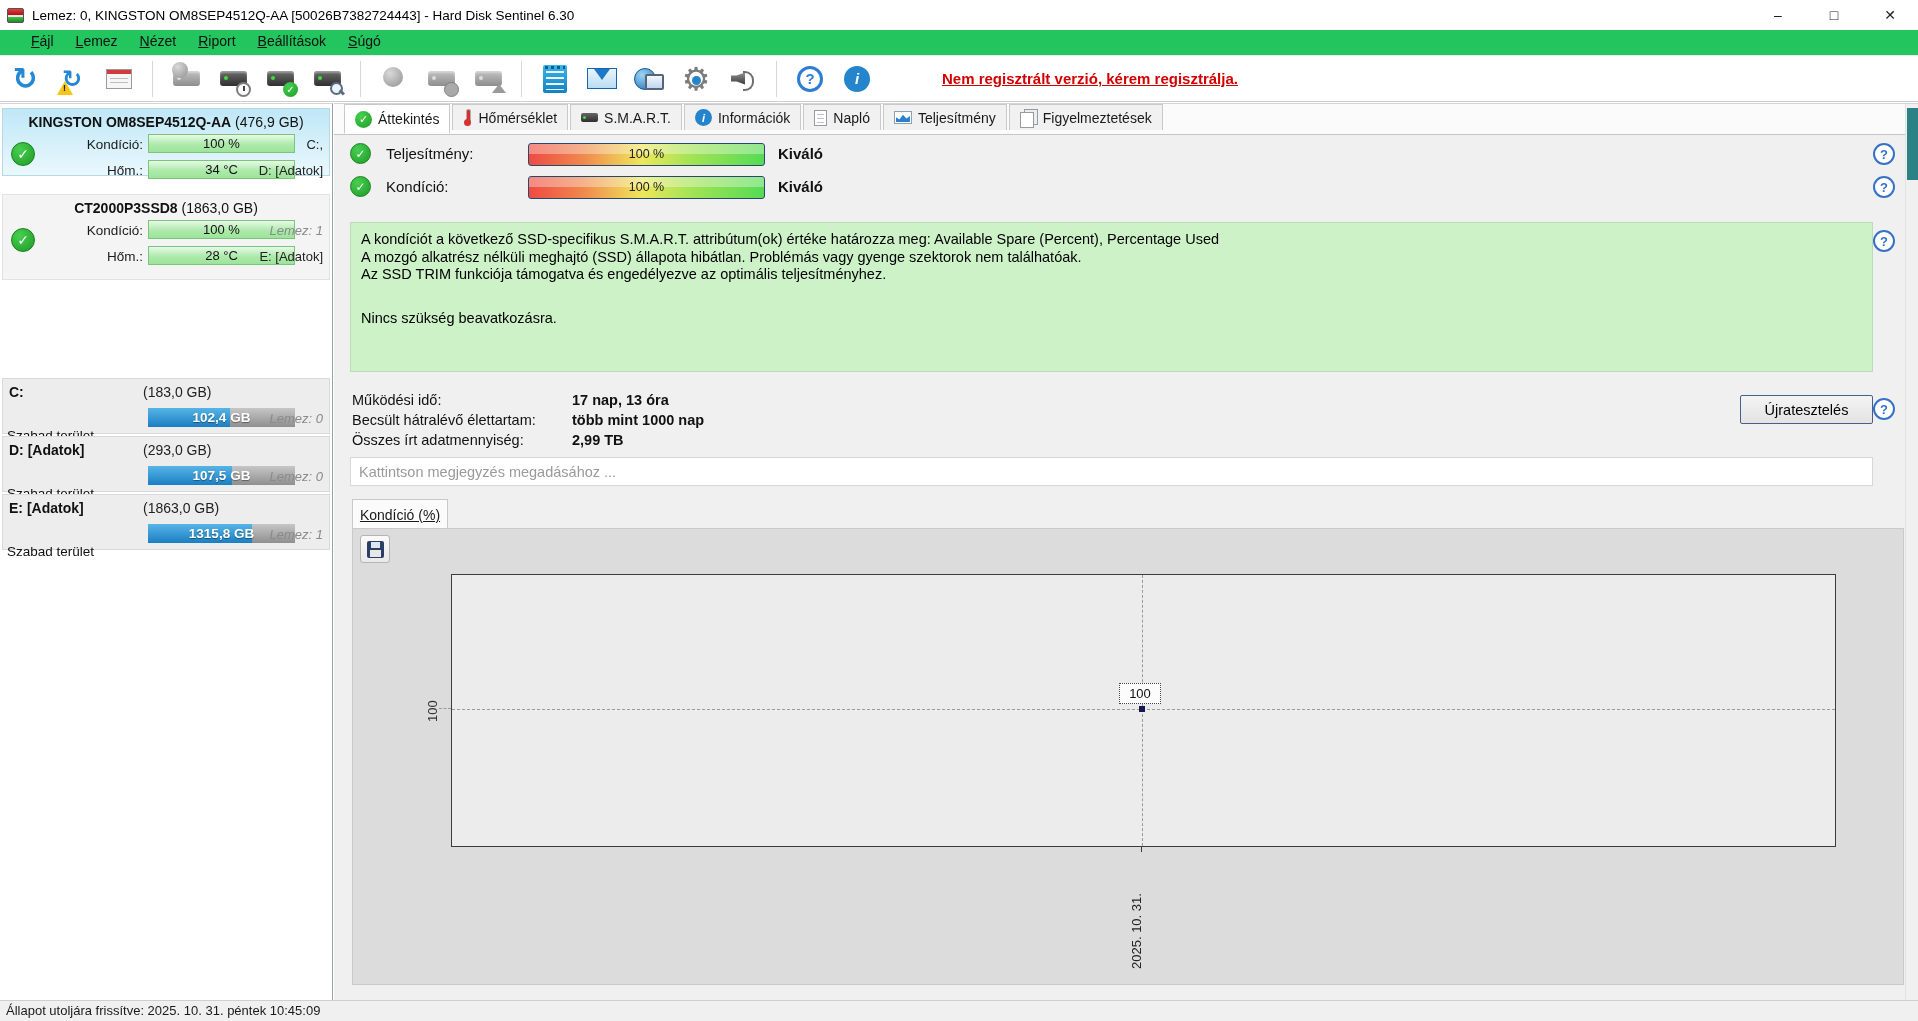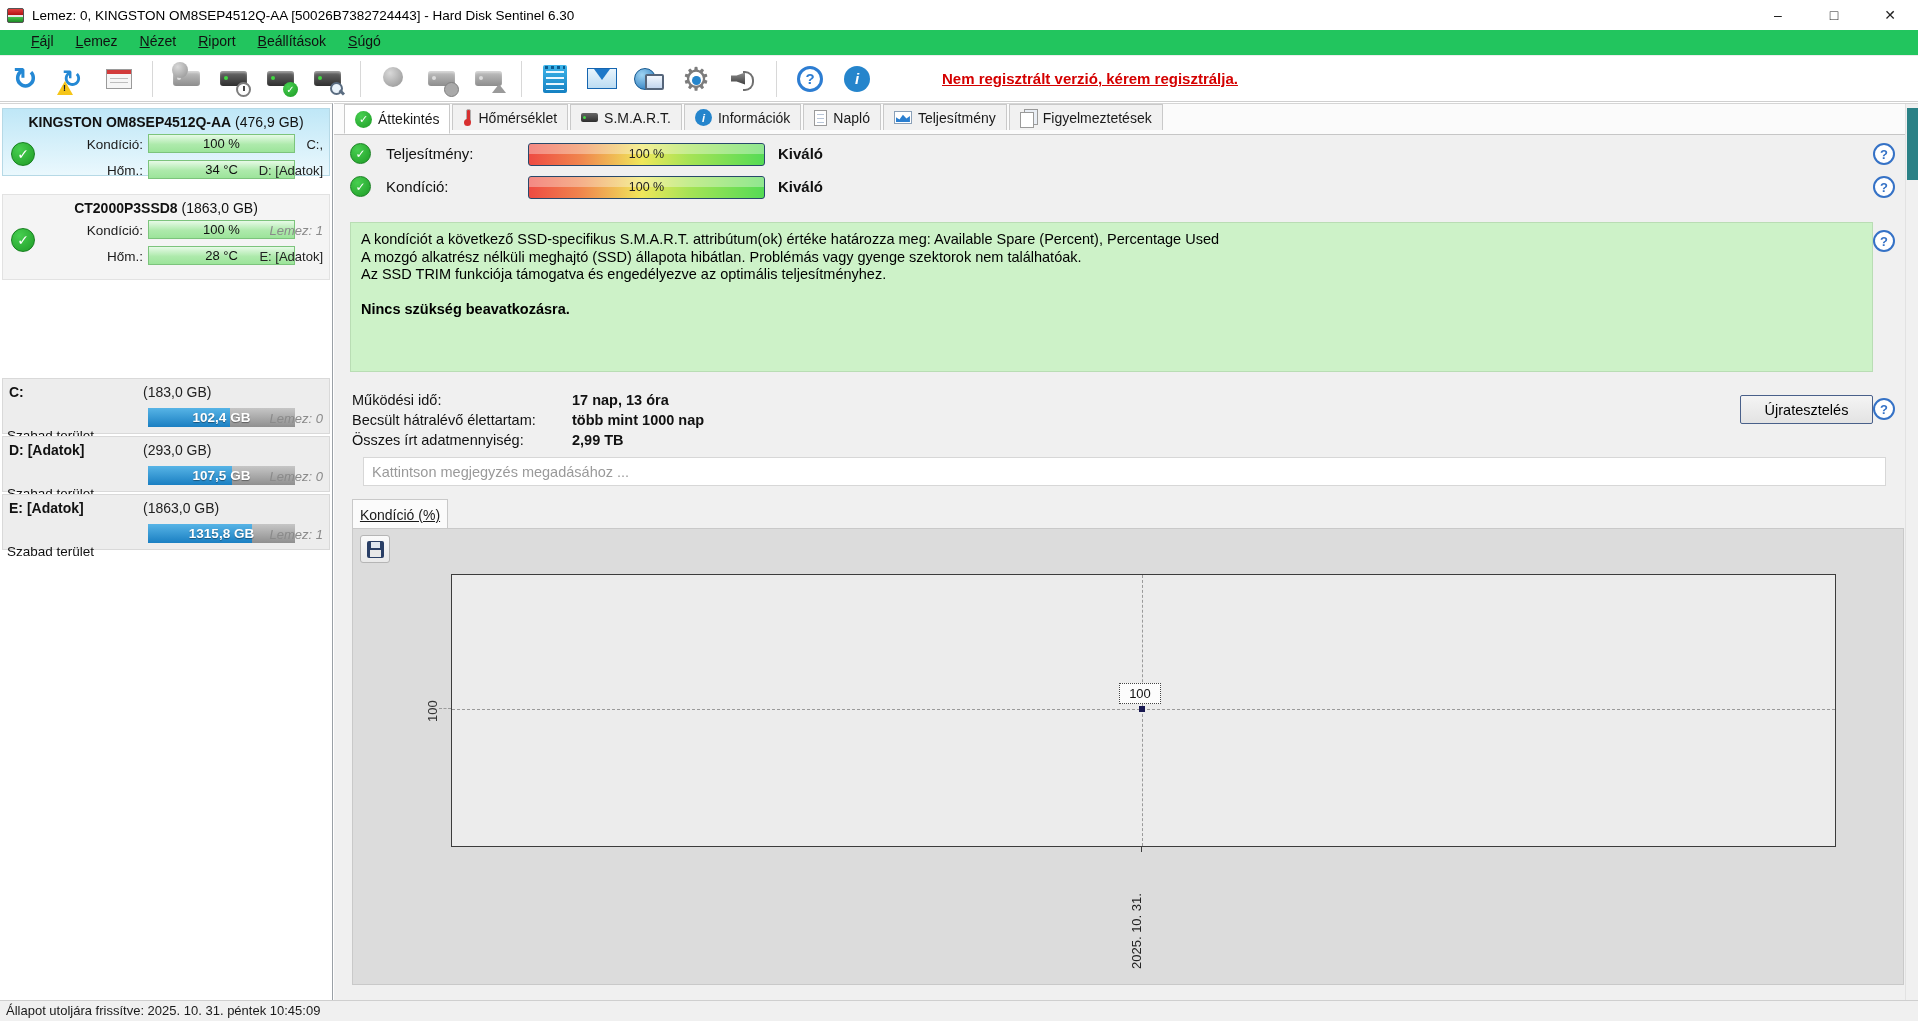--- a/index.html
+++ b/index.html
@@ -130,29 +130,29 @@
   .ok-sm::after { content:"✓"; }
   .row-label { position:absolute; left:52px; font-size:15px; }
   .grad-bar { position:absolute; left:194px; width:237px; height:23px; border:1px solid #28496b; border-radius:3px; background:linear-gradient(90deg,#ee4b43 0%,#f0854d 22%,#efe75b 48%,#a6e355 68%,#55db55 100%); text-align:center; font-size:12.5px; line-height:21px; color:#222; position:absolute; overflow:hidden; }
   .grad-bar::before { content:""; position:absolute; left:0; right:0; top:0; height:10px; background:rgba(255,255,255,.35); }
   .grad-txt { position:relative; }
   .rating { position:absolute; left:444px; font-size:15px; font-weight:bold; }
   .help-sm { position:absolute; right:10px; width:22px; height:22px; border-radius:50%; border:2.5px solid #3572c6; background:#fff; color:#3572c6; font-size:13px; font-weight:bold; display:flex; align-items:center; justify-content:center; }
   .help-sm::after { content:"?"; }
 
   #info-box { position:absolute; left:16px; top:87px; width:1523px; height:150px; background:#cdf2c8; border:1px solid #b9ddb4; padding:8px 10px; font-size:14.5px; line-height:17.5px; color:#000; }
-  #info-action { margin-top:17px; font-weight:bold; }
+  #info-action { margin-top:26px; font-weight:normal; }
 
   .stat-label { position:absolute; left:18px; font-size:14.5px; }
   .stat-value { position:absolute; left:238px; font-size:14.5px; font-weight:bold; }
   .st1 { top:257px; } .st2 { top:277px; } .st3 { top:297px; }
 
   #retest-btn { position:absolute; left:1406px; top:260px; width:133px; height:29px; background:linear-gradient(#f4f4f4,#e3e3e3); border:1px solid #49608a; border-radius:2px; font-size:14.5px; font-family:inherit; color:#000; }
 
-  #comment-input { position:absolute; left:16px; top:322px; width:1523px; height:29px; background:#fff; border:1px solid #d7d7d7; font-size:14.5px; padding:0 8px; font-family:inherit; color:#222;margin-left:13px; }
+  #comment-input { position:absolute; left:16px; top:322px; width:1523px; height:29px; background:#fff; border:1px solid #d7d7d7; font-size:14.5px; padding:0 8px; font-family:inherit; color:#222; }
   #comment-input::placeholder { color:#9a9a9a; }
 
   #chart-panel { position:absolute; left:18px; top:364px; width:1552px; height:486px; }
   #chart-tab { position:absolute; left:0; top:0; width:96px; height:30px; background:#fbfbfb; border:1px solid #c9c9c9; border-bottom:none; font-size:14px; display:flex; align-items:center; justify-content:center; color:#1a1a1a;text-decoration:underline; }
   #chart-body { position:absolute; left:0; right:0; top:29px; bottom:0; background:#dcdcdc; border:1px solid #c9c9c9; }
   #save-btn { position:absolute; left:7px; top:6px; width:30px; height:28px; background:linear-gradient(#fafafa,#e9e9e9); border:1px solid #b5b5b5; border-radius:3px; display:flex; align-items:center; justify-content:center; }
   .floppy { width:17px; height:17px; background:#2a3f66; border-radius:2px; position:relative; }
   .floppy::before { content:""; position:absolute; left:4px; top:1px; width:9px; height:6px; background:#dfe6ef; }
   .floppy::after { content:""; position:absolute; left:3px; bottom:1px; width:11px; height:7px; background:#e8e8e8; }
   #plot { position:absolute; left:98px; top:45px; width:1385px; height:273px; background:#ececec; border:1px solid #3c3c3c; }

